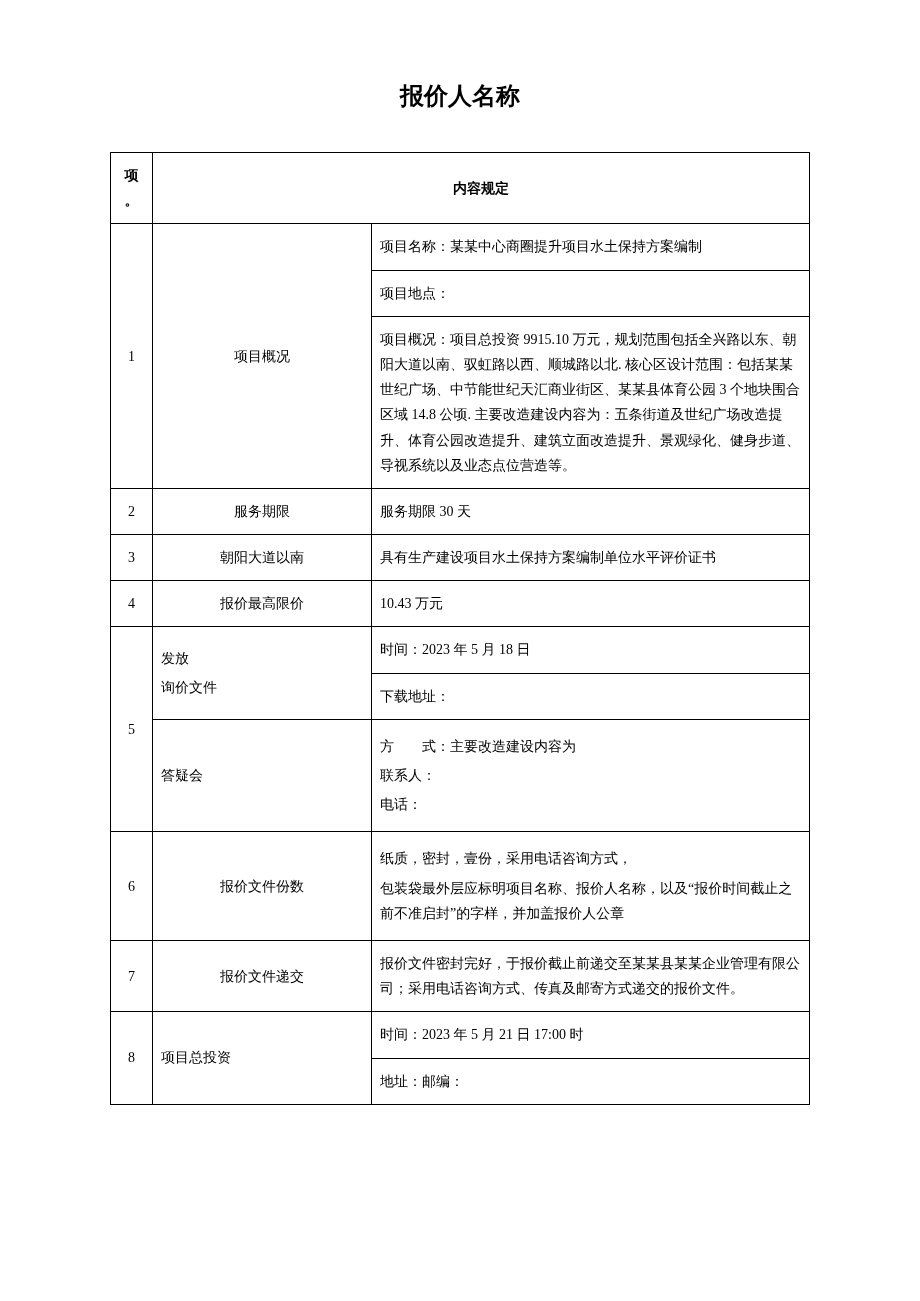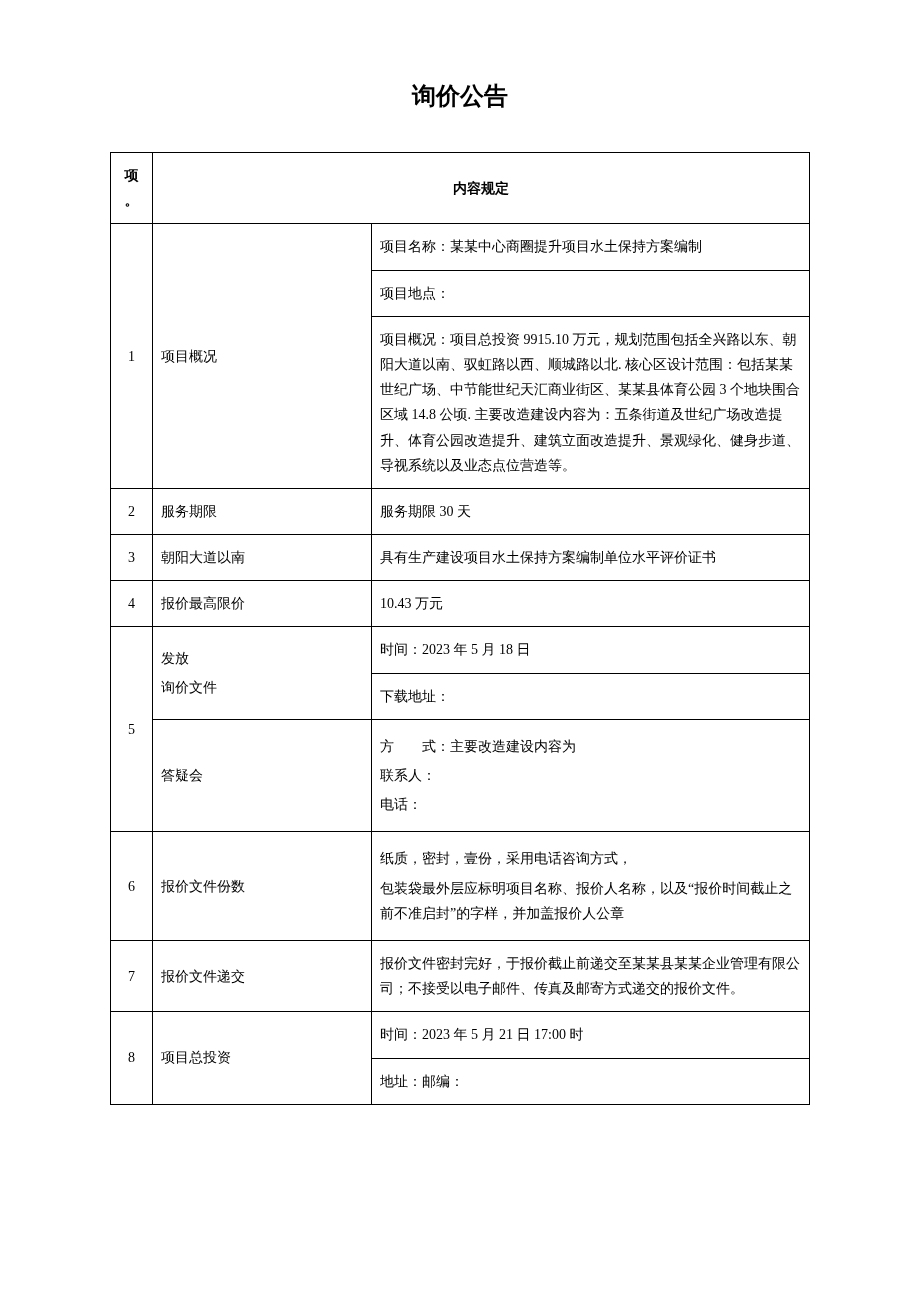--- a/index.html
+++ b/index.html
@@ -24,32 +24,32 @@
   }
   table.doc td {
     border: 1px solid #000;
     font-size: 14px;
     line-height: 1.8;
     padding: 10px 8px;
     vertical-align: middle;
     word-break: break-word;
   }
   td.col-idx { width: 42px; text-align: center; }
-  td.col-label { width: 92px; }
+  td.col-label { width: 92px; text-align: center; }
   td.col-sub { width: 92px; text-align: center; }
   td.center { text-align: left; }
   td.content { text-align: left; }
   .underline { }
   .para { margin: 4px 0; }
   .header-cell { font-weight: bold; text-align: center; }
 </style>
 </head>
 <body>
 
-<h1 class="title">询价公告</h1>
+<h1 class="title">报价人名称</h1>
 
 <table class="doc">
 
   <tbody>
       <tr>
     <td class="col-idx header-cell">项。</td>
     <td colspan="3" class="header-cell">内容规定</td>
   </tr>
 
   <tr>
@@ -109,21 +109,21 @@
     <td class="col-label">报价文件份数</td>
     <td colspan="2" class="content">
       <div class="para">纸质，密封，壹份，采用电话咨询方式，</div>
       <div class="para">包装袋最外层应标明项目名称、报价人名称，以及“报价时间截止之前不准启封”的字样，并加盖报价人公章</div>
     </td>
   </tr>
 
   <tr>
     <td class="col-idx">7</td>
     <td class="col-label">报价文件递交</td>
-    <td colspan="2" class="content">报价文件密封完好，于报价截止前递交至某某县某某企业管理有限公司；不接受以电子邮件、传真及邮寄方式递交的报价文件。</td>
+    <td colspan="2" class="content">报价文件密封完好，于报价截止前递交至某某县某某企业管理有限公司；采用电话咨询方式、传真及邮寄方式递交的报价文件。</td>
   </tr>
 
   <tr>
     <td class="col-idx" rowspan="2">8</td>
     <td class="col-label center" rowspan="2">项目总投资</td>
     <td colspan="2" class="content">
       <span>时间：</span><span class="underline">2023 年 5 月 21 日 17:00 时</span>
     </td>
   </tr>
   <tr>

